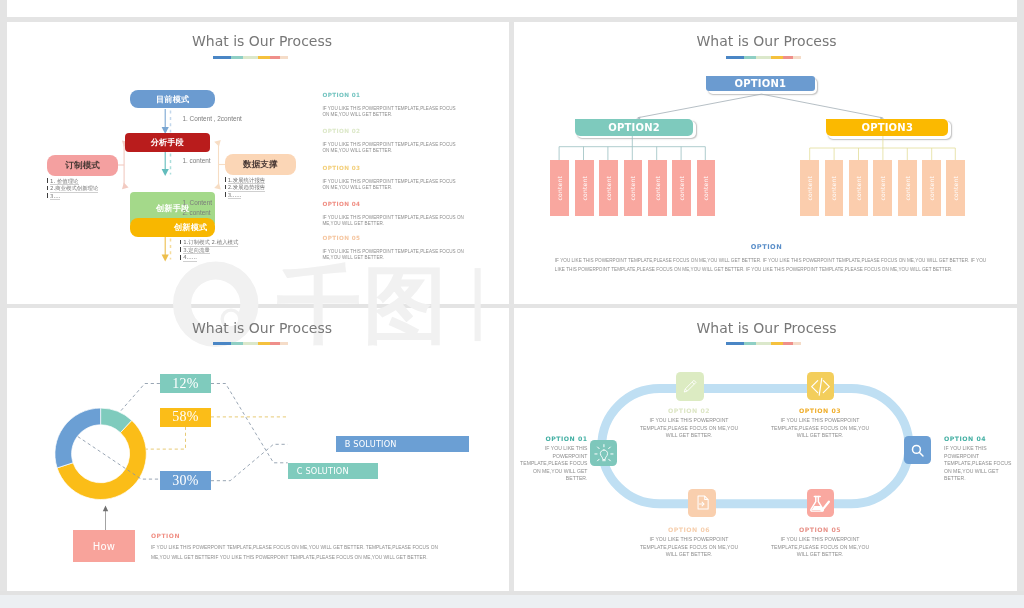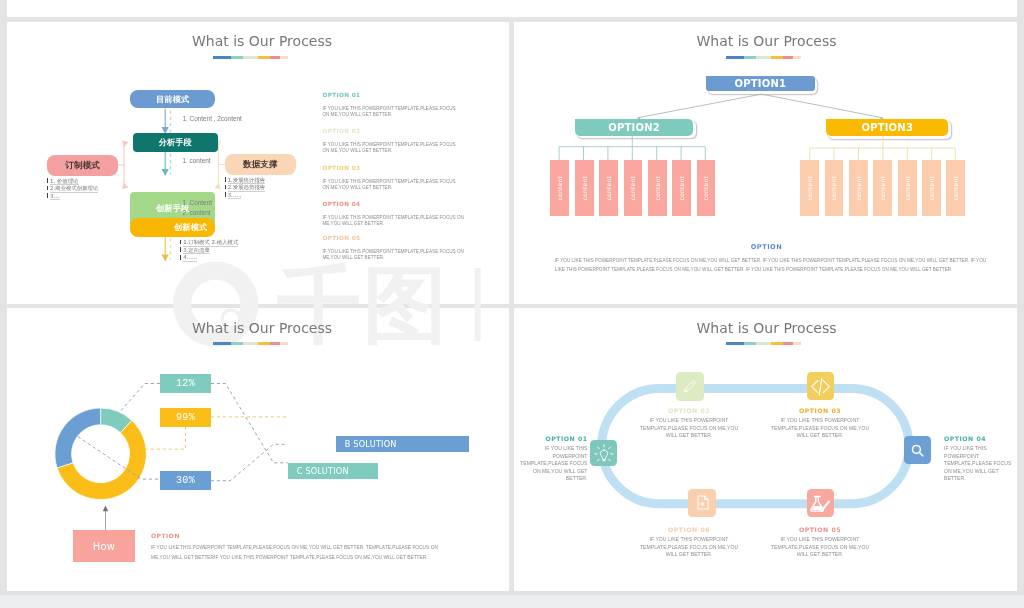--- a/index.html
+++ b/index.html
@@ -61,21 +61,21 @@
   .leaf{position:absolute;top:0;width:18.8px;height:56.3px;display:flex;align-items:center;justify-content:center;}
   .leaf span{color:#ffffff;font-family:"DejaVu Sans",sans-serif;font-size:6px;letter-spacing:0.2px;
      writing-mode:vertical-rl;transform:rotate(180deg);}
   .s2-foot-title{position:absolute;left:1px;top:221.5px;width:503px;text-align:center;color:#5b8fc9;
      font-family:"DejaVu Sans",sans-serif;font-weight:700;font-size:6.6px;letter-spacing:0.5px;}
   .s2-foot-body{position:absolute;left:40.8px;top:234px;width:436px;text-align:left;color:#8d8d8d;
      font-family:"Liberation Sans",sans-serif;font-size:4.65px;line-height:9.5px;letter-spacing:0.02px;}
 
   
   .pbox{position:absolute;display:flex;align-items:center;justify-content:center;color:#fff;
-     font-family:Liberation Mono, monospace;font-size:10px;letter-spacing:0.3px;}
+     font-family:Liberation Serif, serif;font-size:14px;letter-spacing:0.3px;}
   .sbox{position:absolute;display:flex;align-items:center;color:#fff;padding-left:9px;box-sizing:border-box;
      font-family:"DejaVu Sans",sans-serif;font-size:8.2px;letter-spacing:0.2px;}
   .how-box{position:absolute;display:flex;align-items:center;justify-content:center;color:#fff;
      font-family:"DejaVu Sans",sans-serif;font-size:10px;letter-spacing:0.3px;}
   .s3-foot-title{position:absolute;left:144px;top:224px;color:#f08f84;
      font-family:"DejaVu Sans",sans-serif;font-weight:700;font-size:6px;letter-spacing:0.5px;}
   .s3-foot-body{position:absolute;left:144px;top:235px;width:300px;color:#8d8d8d;
      font-family:"Liberation Sans",sans-serif;font-size:4.8px;line-height:9.6px;letter-spacing:0.02px;}
 
   
@@ -138,21 +138,21 @@
         <path d="M218.5 144.5 V184"></path>
       </g>
       <polygon points="214.2,141.2 220.8,139.5 219,146.1" fill="#f7ddc4"></polygon>
       <polygon points="214.2,187.4 220.8,189.1 219,182.5" fill="#f7ddc4"></polygon>
       </g>
     </svg>
 
     <div class="fbox fbox-sq" style="left:123.4px;top:68.3px;width:84.5px;height:18.6px;background:#6b9bd0;">
       <span>目前模式</span>
       </div>
-    <div class="fbox fbox-rd" style="left:126px;top:111px;width:84.5px;height:19px;background:#0f766e;">
+    <div class="fbox fbox-rd" style="left:118px;top:111px;width:84.5px;height:19px;background:#b91c1c;">
       <span>分析手段</span>
       </div>
     <div class="fbox fbox-rd" style="left:123.4px;top:170px;width:84.5px;height:34px;background:#a4d98a;">
       <span>创新手段</span>
       </div>
     <div class="fbox fbox-sq" style="left:123.4px;top:196.1px;width:84.5px;height:19px;background:#f8b700;padding-left:36px;">
       <span>创新模式</span>
       </div>
 
     <div class="s1-note" style="left:175.5px;top:94px;">1. Content , 2content</div>
@@ -345,21 +345,21 @@
       <g>
         <line x1="98.5" y1="200.5" x2="98.5" y2="225" stroke="#8b8b8b" stroke-width="0.8"></line>
         <polygon points="98.5,197.5 95.8,203.2 101.2,203.2" fill="#6f6f6f"></polygon>
       </g>
     </svg>
 
     <div class="pbox" style="left:153.2px;top:66.2px;width:50.6px;height:18.8px;background:#7fcbbd;">
       <span>12%</span>
       </div>
     <div class="pbox" style="left:153.2px;top:99.6px;width:50.6px;height:19.1px;background:#fbbd18;">
-      <span>99%</span>
+      <span>58%</span>
       </div>
     <div class="pbox" style="left:153.2px;top:162.9px;width:50.6px;height:19.5px;background:#6b9fd4;">
       <span>30%</span>
       </div>
 
     <div class="sbox" style="left:280.7px;top:128.3px;width:133px;height:16px;background:#6b9fd4;margin-left:48px;">
       <span>B SOLUTION</span>
       </div>
     <div class="sbox" style="left:280.7px;top:154.7px;width:89.9px;height:16px;background:#7fcbbd;">
       <span>C SOLUTION</span>

